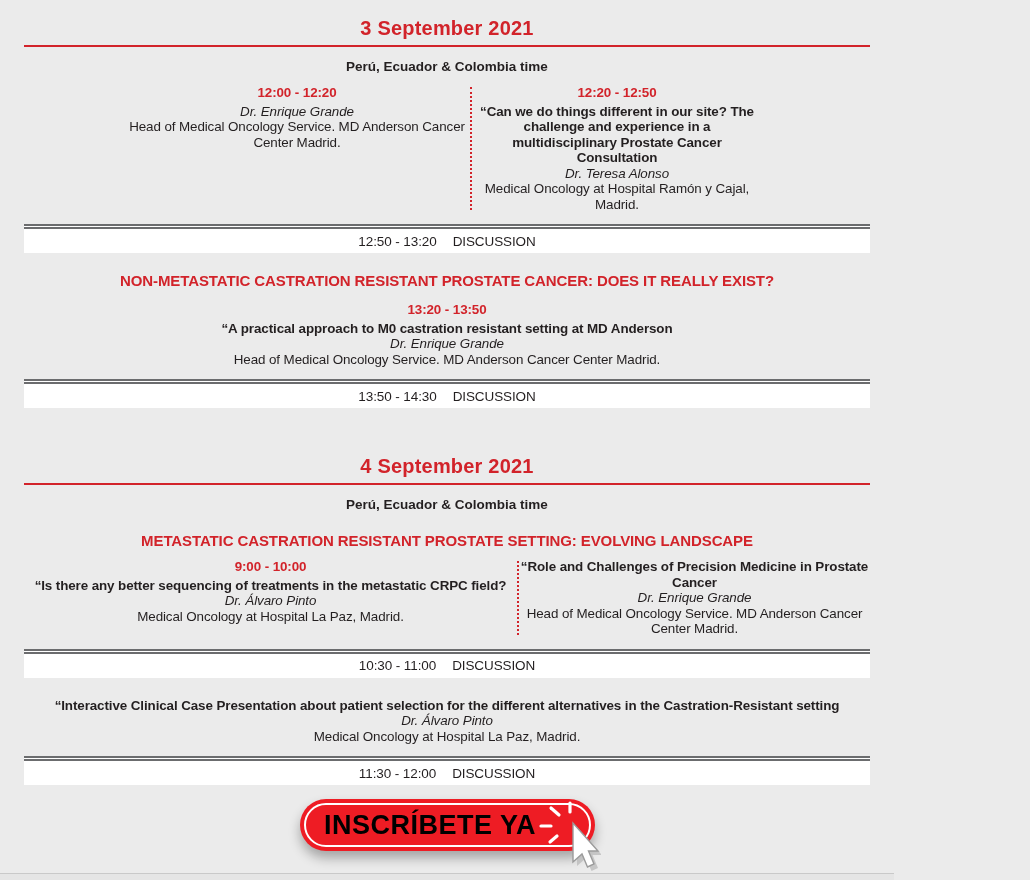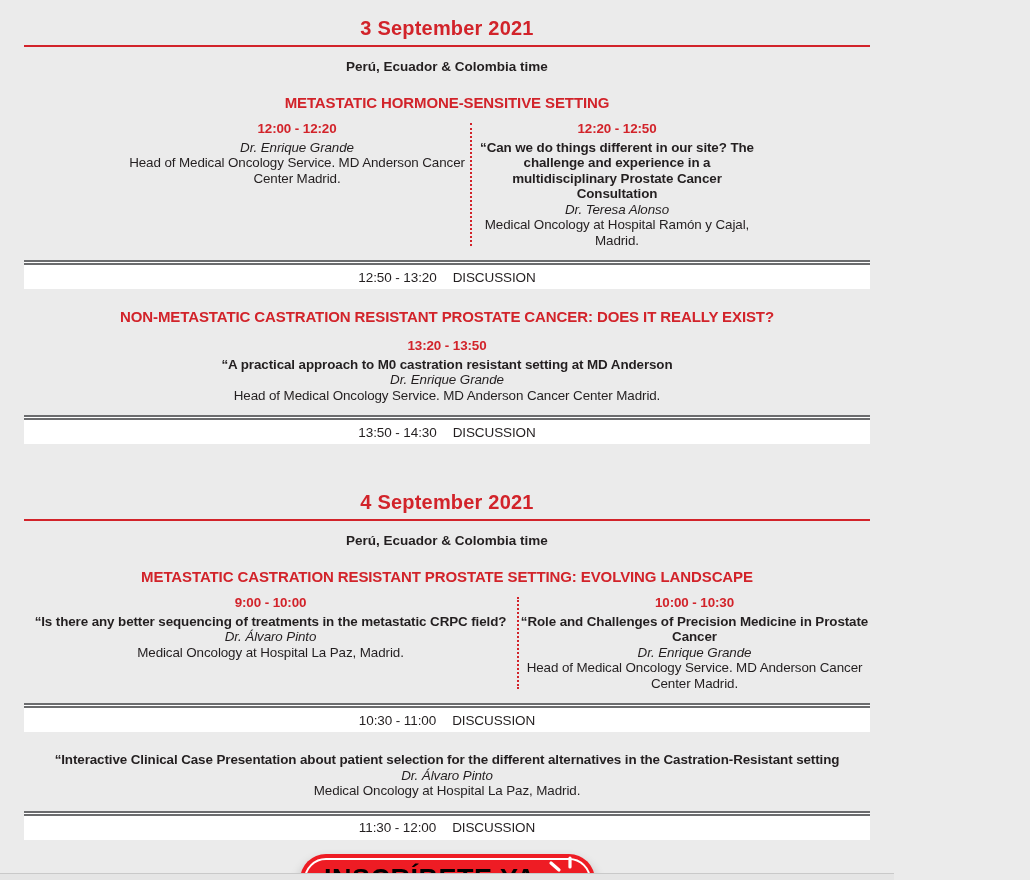--- a/index.html
+++ b/index.html
@@ -59,21 +59,20 @@
 </head>
 <body>
 
 <div class="page">
 
   <section class="day day-1">
     <h1 class="day-title">3 September 2021</h1>
     <div class="red-rule"></div>
     <div class="timezone">Perú, Ecuador &amp; Colombia time</div>
 
-    <h2 class="section-heading">METASTATIC HORMONE-SENSITIVE SETTING</h2>
 
     <div class="columns columns-day1">
       <article class="session col d1-left">
         <div class="time">12:00 - 12:20</div>
         <div class="speaker">Dr. Enrique Grande</div>
         <div class="affil">Head of Medical Oncology Service. MD Anderson Cancer Center Madrid.</div>
       </article>
       <div class="v-divider"></div>
       <article class="session col d1-right">
         <div class="time">12:20 - 12:50</div>
@@ -112,21 +111,20 @@
 
     <div class="columns columns-day2">
       <article class="session col d2-left">
         <div class="time">9:00 - 10:00</div>
         <div class="s-title">“Is there any better sequencing of treatments in the metastatic CRPC field?</div>
         <div class="speaker">Dr. Álvaro Pinto</div>
         <div class="affil">Medical Oncology at Hospital La Paz, Madrid.</div>
       </article>
       <div class="v-divider"></div>
       <article class="session col d2-right">
-        <div class="time">10:00 - 10:30</div>
         <div class="s-title">“Role and Challenges of Precision Medicine in Prostate Cancer</div>
         <div class="speaker">Dr. Enrique Grande</div>
         <div class="affil">Head of Medical Oncology Service. MD Anderson Cancer Center Madrid.</div>
       </article>
     </div>
 
     <div class="discussion-bar">
       <span class="disc-time">10:30 - 11:00</span>
       <span class="disc-label">DISCUSSION</span>
     </div>

